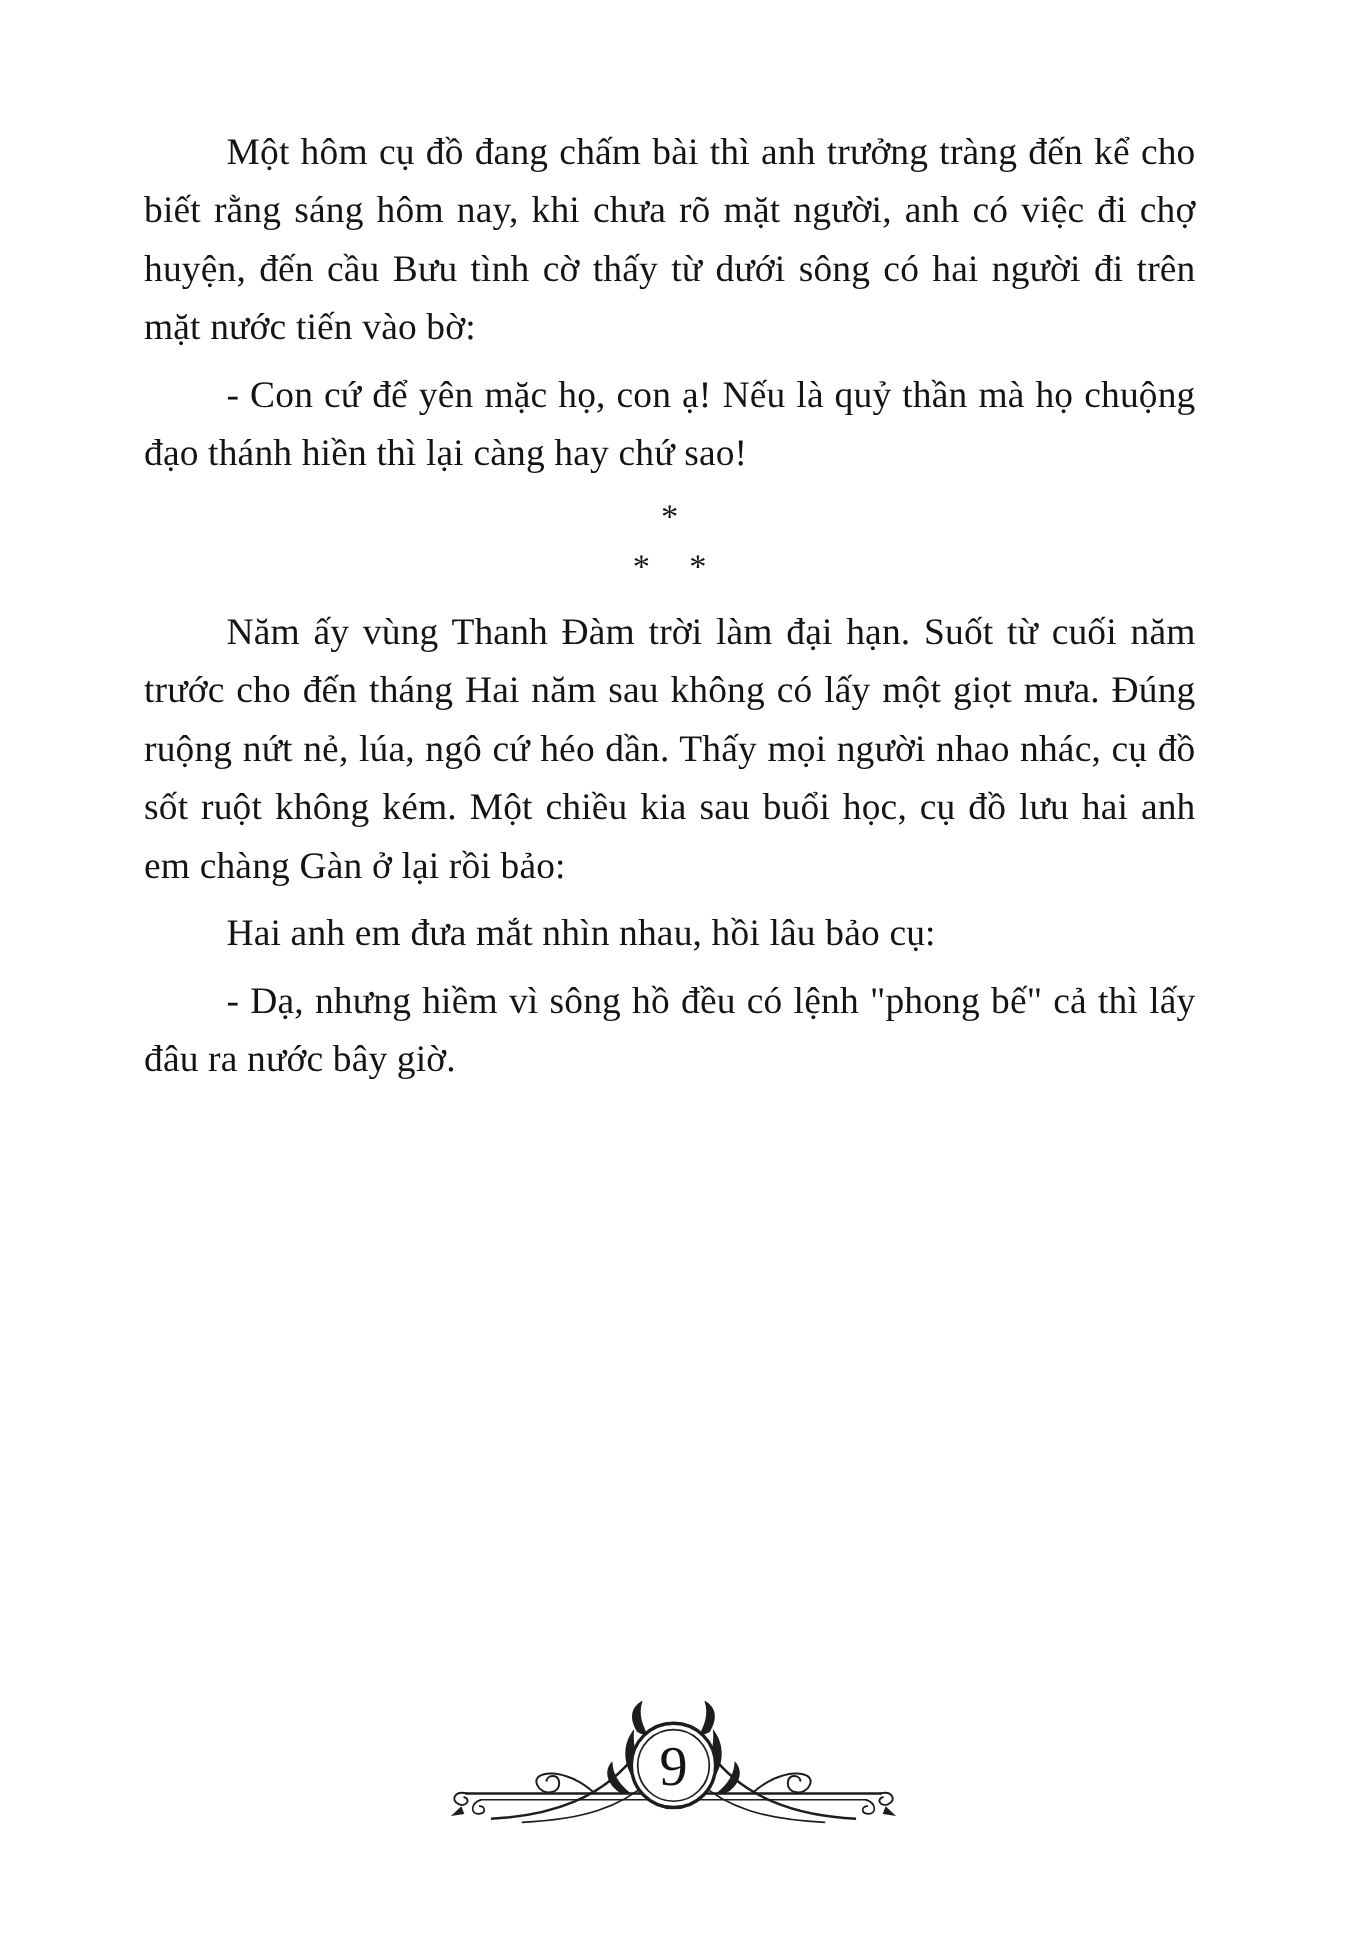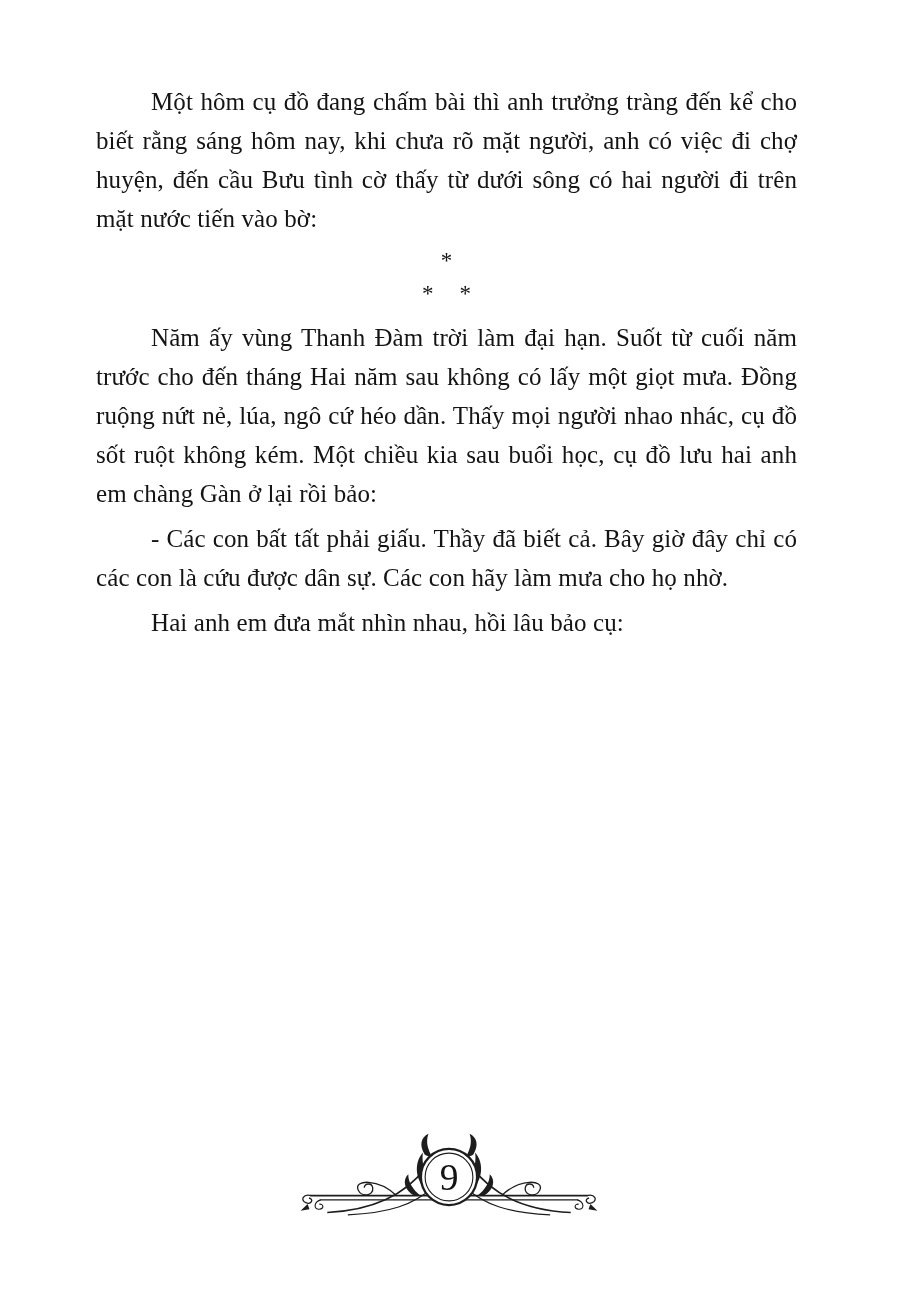--- a/index.html
+++ b/index.html
@@ -52,31 +52,32 @@
     font-family: "Liberation Serif", "DejaVu Serif", serif;
   }
 </style>
 </head>
 <body>
 
 <div class="page">
 
   <div class="text-block">
     <p>Một hôm cụ đồ đang chấm bài thì anh trưởng tràng đến kể cho biết rằng sáng hôm nay, khi chưa rõ mặt người, anh có việc đi chợ huyện, đến cầu Bưu tình cờ thấy từ dưới sông có hai người đi trên mặt nước tiến vào bờ:</p>
+    <p>- Con cứ để yên mặc họ, con ạ! Nếu là quỷ thần mà họ chuộng đạo thánh hiền thì lại càng hay chứ sao!</p>
 
     <div class="separator">
       <span class="sep-row">*</span>
       <span class="sep-row">
         <span class="sep-star">*</span><span class="sep-star">*</span>
       </span>
     </div>
 
-    <p>Năm ấy vùng Thanh Đàm trời làm đại hạn. Suốt từ cuối năm trước cho đến tháng Hai năm sau không có lấy một giọt mưa. Đồng ruộng nứt nẻ, lúa, ngô cứ héo dần. Thấy mọi người nhao nhác, cụ đồ sốt ruột không kém. Một chiều kia sau buổi học, cụ đồ lưu hai anh em chàng Gàn ở lại rồi bảo:</p>
-    <p>- Các con bất tất phải giấu. Thầy đã biết cả. Bây giờ đây chỉ có các con là cứu được dân sự. Các con hãy làm mưa cho họ nhờ.</p>
+    <p>Năm ấy vùng Thanh Đàm trời làm đại hạn. Suốt từ cuối năm trước cho đến tháng Hai năm sau không có lấy một giọt mưa. Đúng ruộng nứt nẻ, lúa, ngô cứ héo dần. Thấy mọi người nhao nhác, cụ đồ sốt ruột không kém. Một chiều kia sau buổi học, cụ đồ lưu hai anh em chàng Gàn ở lại rồi bảo:</p>
     <p>Hai anh em đưa mắt nhìn nhau, hồi lâu bảo cụ:</p>
+    <p>- Dạ, nhưng hiềm vì sông hồ đều có lệnh "phong bế" cả thì lấy đâu ra nước bây giờ.</p>
   </div>
 
   <div class="footer">
     <svg width="300" height="103" viewBox="0 0 320 110" xmlns="http://www.w3.org/2000/svg" aria-hidden="true">
       <defs>
         <g id="flourish-left">
 
           <path d="M12 68 H160" stroke="#1d1d1d" stroke-width="1.9" fill="none"></path>
           <path d="M22 72.5 H160" stroke="#1d1d1d" stroke-width="1.1" fill="none"></path>
 

